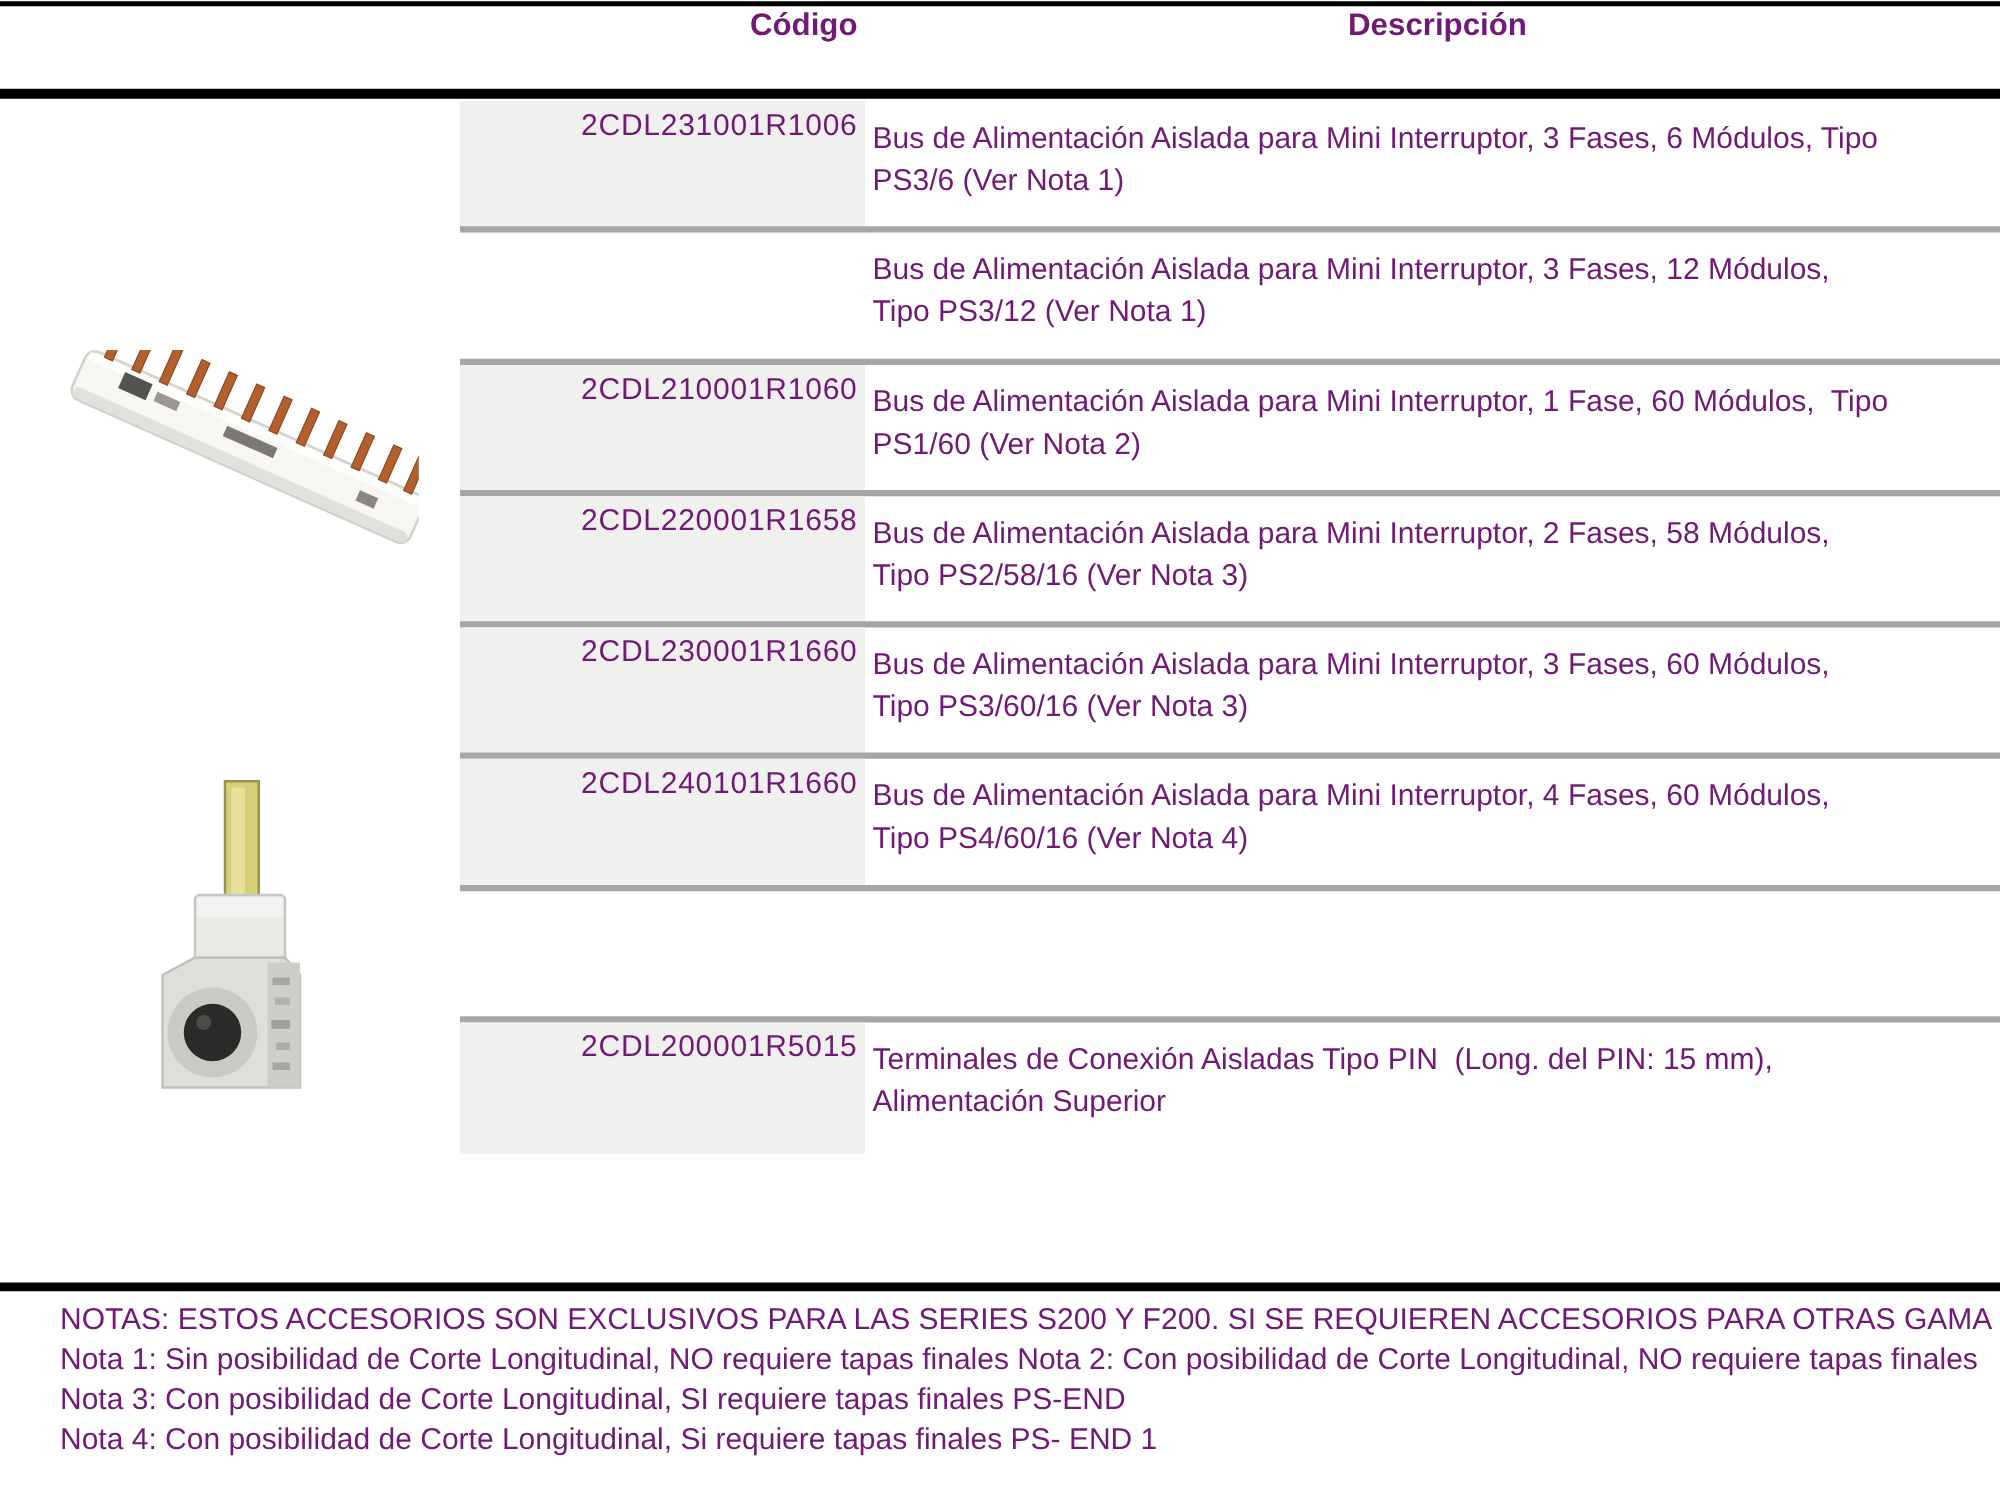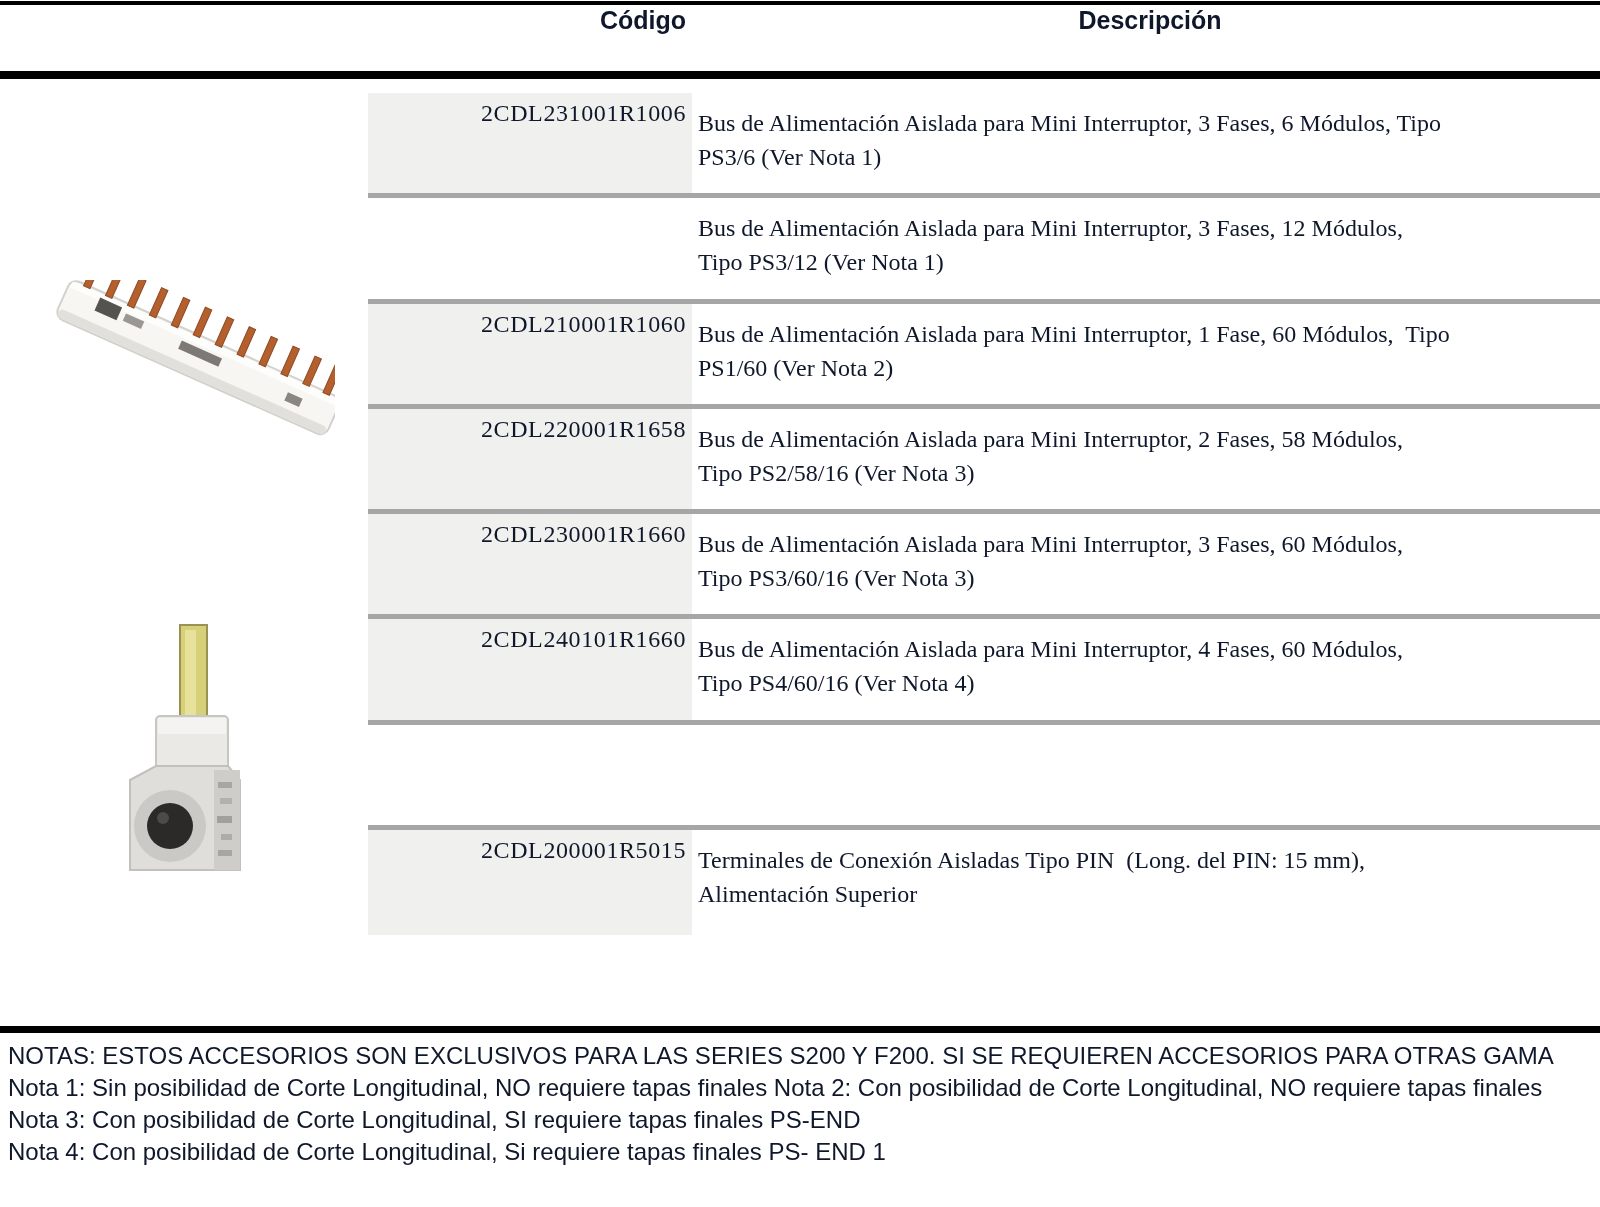--- a/index.html
+++ b/index.html
@@ -1,50 +1,50 @@
 <!DOCTYPE html>
 <html><head>
 <meta charset="utf-8">
 <style>
   html,body{margin:0;padding:0;background:#ffffff;}
   #page{
     position:relative;width:1600px;height:1207px;background:#ffffff;
-    font-family:"Liberation Sans",sans-serif;color:#0f172a;overflow:hidden;
+    font-family:"Liberation Sans",sans-serif;color:#701a75;overflow:hidden;
   }
   .hline{position:absolute;left:0;width:1600px;background:#000;}
   #line-top{top:1px;height:4px;}
   #line-header{top:71px;height:8px;}
   #line-bottom{top:1026px;height:7px;}
   .col-header{
     position:absolute;top:6px;font-weight:bold;font-size:25px;
     transform:translateX(-50%);white-space:nowrap;
   }
   #hdr-codigo{left:643px;}
   #hdr-descripcion{left:1150px;}
-  #rows{position:absolute;left:0;top:93px;width:1600px;font-family:Liberation Serif, serif;}
+  #rows{position:absolute;left:0;top:81px;width:1600px;}
   .row{position:relative;height:105.3px;}
   .row .sep{position:absolute;left:368px;right:0;bottom:0;height:5px;background:#A6A6A6;}
   .row:last-child .sep{display:none;}
   .code-cell{
     position:absolute;left:368px;top:0;width:324px;height:100%;
     background:#F0F0EE;font-size:24px;line-height:34px;letter-spacing:0.6px;
     text-align:right;padding:3px 6px 0 0;box-sizing:border-box;white-space:nowrap;
   }
   .desc-cell{
     position:absolute;left:698px;top:0;right:10px;
     font-size:24px;line-height:34px;padding-top:13px;white-space:pre-wrap;
   }
   .photo{position:absolute;}
   #busbar-photo{left:55px;top:280px;}
   #terminal-photo{left:118px;top:620px;}
   #notes{
     position:absolute;left:8px;top:1040px;width:1592px;
     font-size:24px;line-height:32px;overflow:hidden;
   }
-  .note-line{white-space:nowrap;overflow:hidden;height:32px;}
+  .note-line{white-space:nowrap;overflow:hidden;height:32px;margin-left:40px;}
 </style>
 </head>
 <body>
 
 <div id="page">
 
   <div id="line-top" class="hline"></div>
 
   <div id="hdr-codigo" class="col-header">Código</div>
   <div id="hdr-descripcion" class="col-header">Descripción</div>

